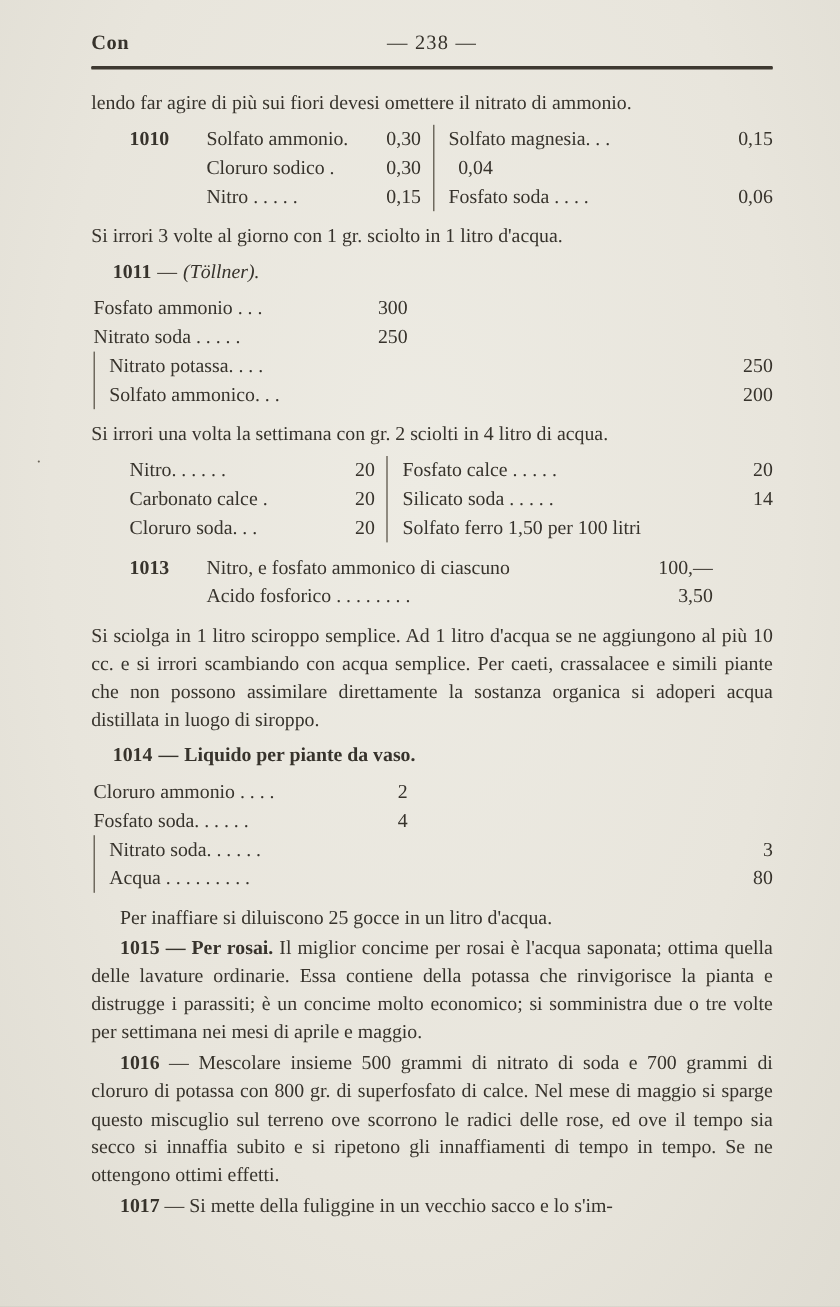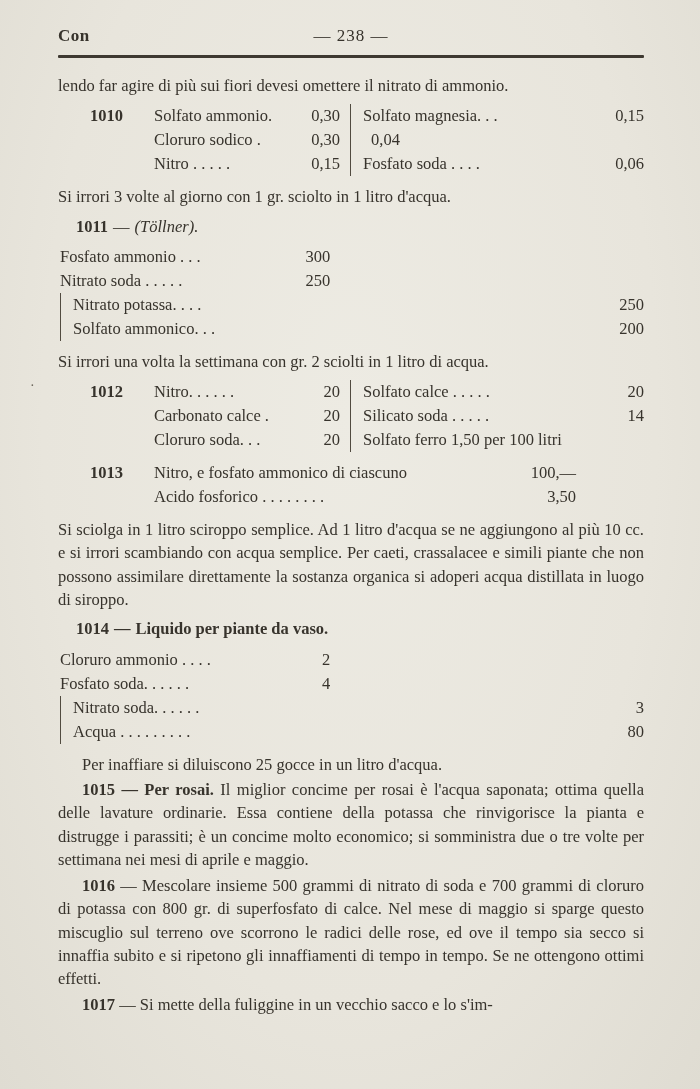--- a/index.html
+++ b/index.html
@@ -5,21 +5,21 @@
   * { margin:0; padding:0; box-sizing:border-box; }
   html,body { background:#c9c6bd; }
   .page {
     position:relative;
     width:700px; height:1089px;
     margin:0 auto;
     background: radial-gradient(ellipse at 50% 38%, #edebe3 0%, #e8e5dc 62%, #dfdcd2 100%);
     color:#37332c;
     font-family:"Liberation Serif","DejaVu Serif",serif;
     font-size:16.5px;
-    padding:26px 56px 18px 58px;
+    padding:26px 56px 18px 76px;
     overflow:hidden;
   }
   .header { position:relative; height:24px; }
   .hword { font-weight:700; font-size:17px; letter-spacing:.5px; }
   .hpage { position:absolute; left:0; right:0; text-align:center; font-size:17px; letter-spacing:1px; }
   .rule { height:3px; background:#3e3931; margin-top:5px; margin-bottom:16px; border-radius:1px; }
   .para { text-align:justify; line-height:1.42; margin:2px 0; }
   .pindent { text-indent:24px; }
   .bold { font-weight:700; }
   .ital { font-style:italic; }
@@ -108,42 +108,41 @@
         <span class="lbl">Nitrato potassa. . . .</span>
         <span class="val">250</span>
       </div>
       <div class="trow">
         <span class="lbl">Solfato ammonico. . .</span>
         <span class="val">200</span>
       </div>
     </div>
   </div>
 
-  <p class="para">Si irrori una volta la settimana con gr. 2 sciolti in 1 litro di acqua.</p>
+  <p class="para">Si irrori una volta la settimana con gr. 2 sciolti in 4 litro di acqua.</p>
 
   <div class="recipe tblock">
-    <div class="rnum">1012</div>
     <div class="cols">
       <div class="col colL">
         <div class="trow">
           <span class="lbl">Nitro. . . . . .</span>
           <span class="val">20</span>
         </div>
         <div class="trow">
           <span class="lbl">Carbonato calce .</span>
           <span class="val">20</span>
         </div>
         <div class="trow">
           <span class="lbl">Cloruro soda. . .</span>
           <span class="val">20</span>
         </div>
       </div>
       <div class="col colR">
         <div class="trow">
-          <span class="lbl">Solfato calce . . . . .</span>
+          <span class="lbl">Fosfato calce . . . . .</span>
           <span class="val">20</span>
         </div>
         <div class="trow">
           <span class="lbl">Silicato soda . . . . .</span>
           <span class="val">14</span>
         </div>
         <div class="trow">
           <span class="lbl">Solfato ferro 1,50 per 100 litri</span>
           <span class="val"></span>
         </div>

